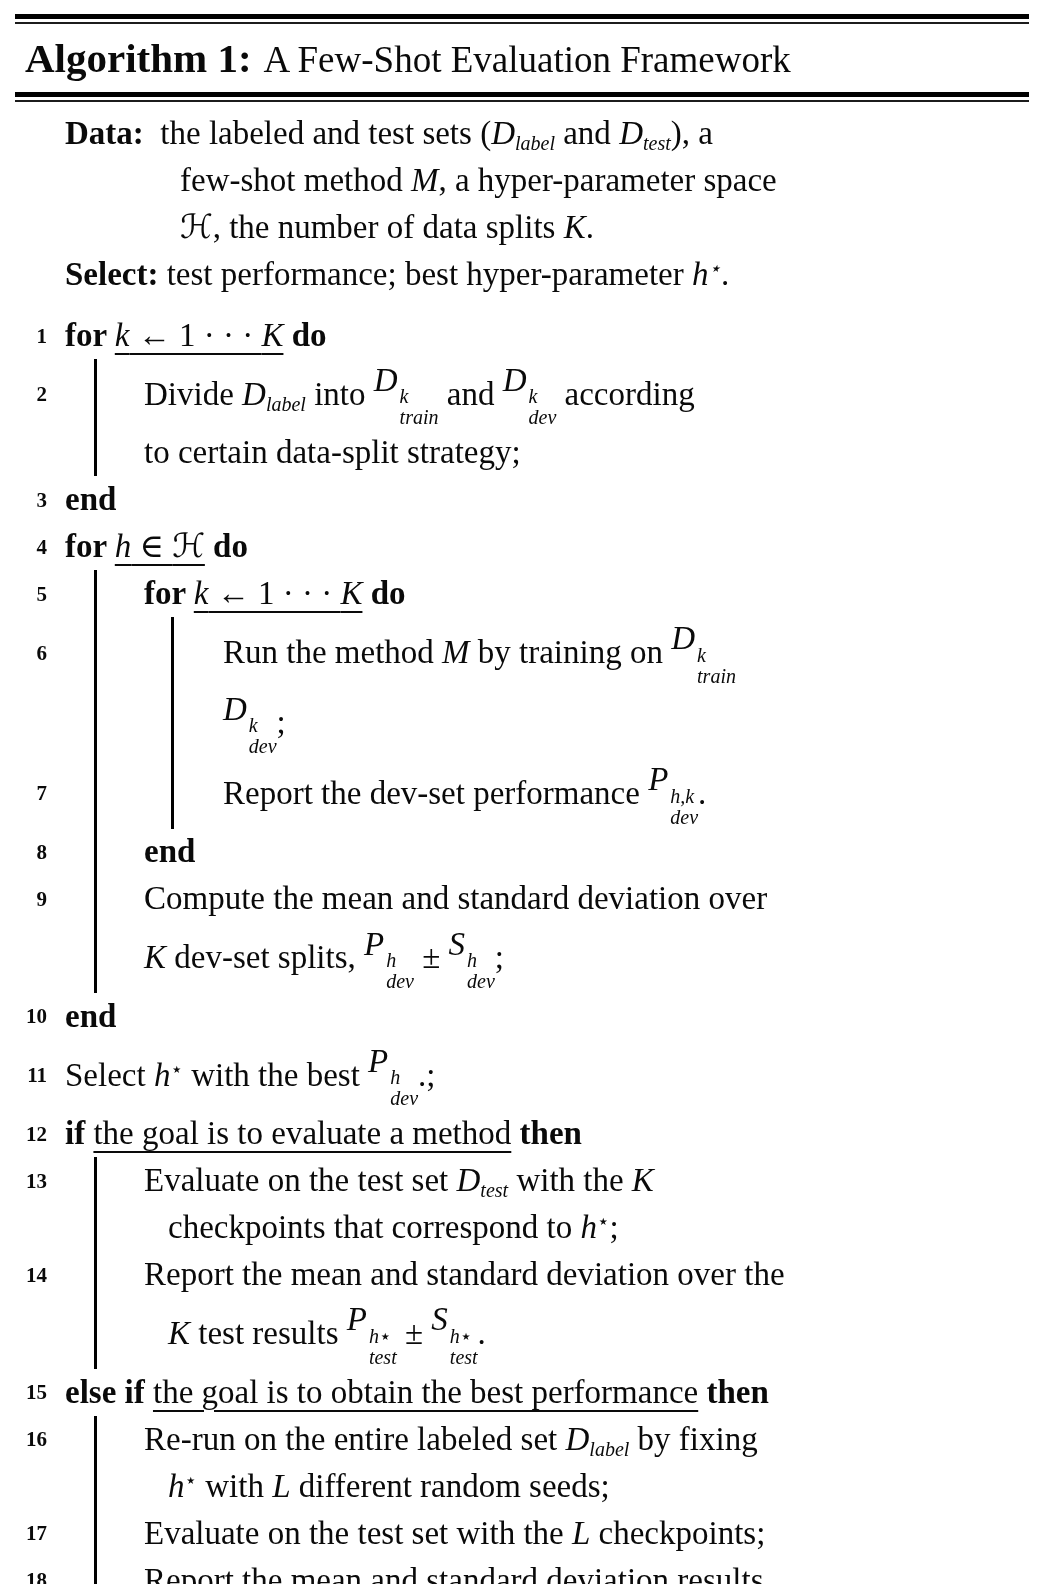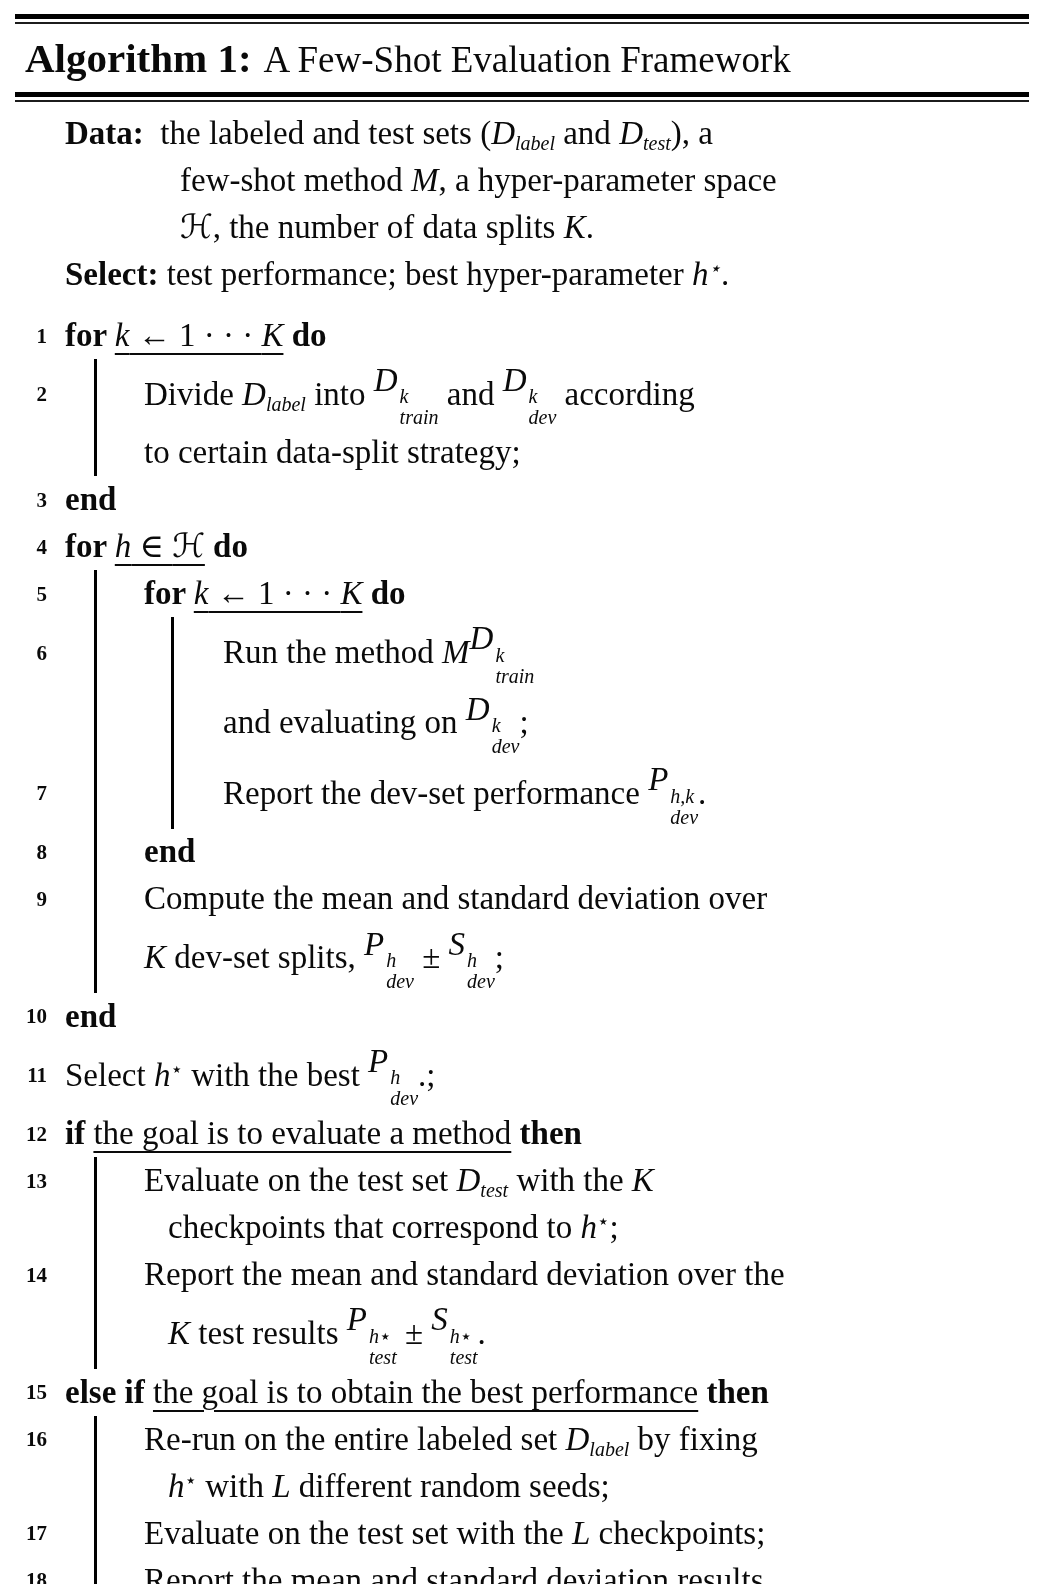--- a/index.html
+++ b/index.html
@@ -148,29 +148,29 @@
         <span class="tk it ul">K</span>
         <span class="tk"> </span>
         <span class="tk b">do</span>
       </div>
       <div class="row lvl2">
         <div class="rail r1"></div>
         <div class="rail r2"></div>
         <div class="num">6</div>
         <span class="tk">Run the method </span>
         <span class="tk it">M</span>
+        <span class="tk"> by training on </span>
         <span><span class="tk it">D</span><span class="ss">
             <span>k</span>
             <span>train</span>
           </span></span>
       </div>
       <div class="row lvl2 cont">
         <div class="rail r1"></div>
         <div class="rail r2"></div>
-        <span class="tk">and evaluating on </span>
         <span><span class="tk it">D</span><span class="ss">
             <span>k</span>
             <span>dev</span>
           </span></span>
         <span class="tk">;</span>
       </div>
       <div class="row lvl2">
         <div class="rail r1"></div>
         <div class="rail r2"></div>
         <div class="num">7</div>

